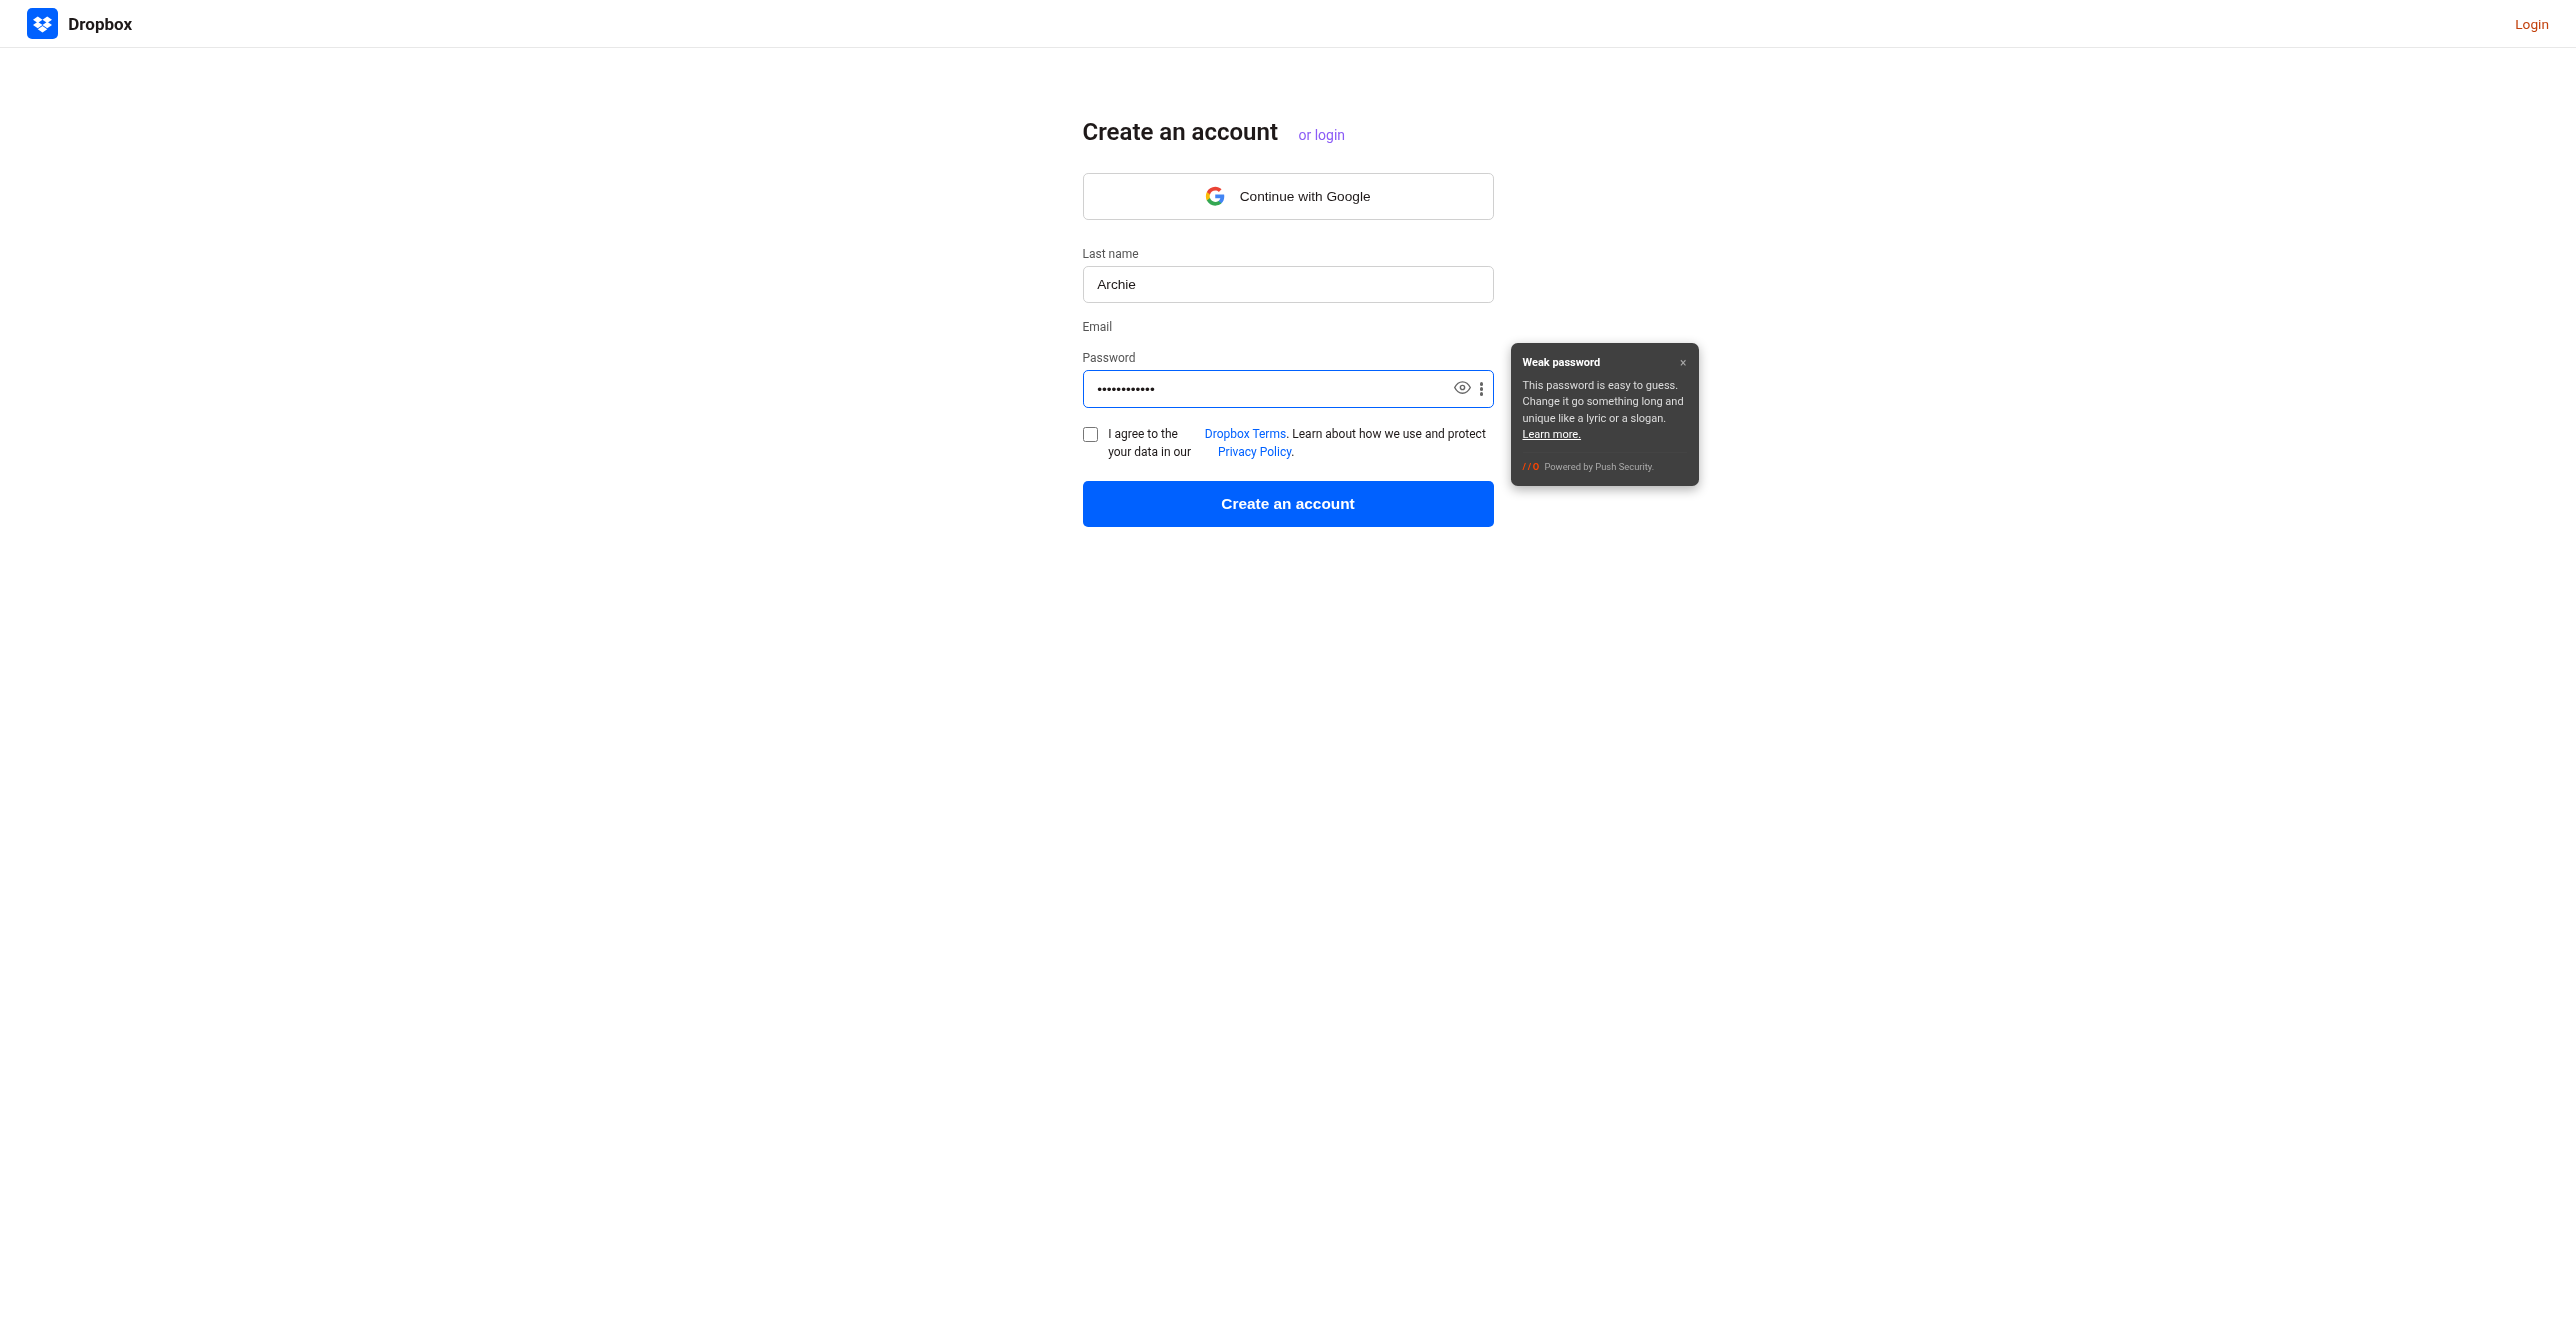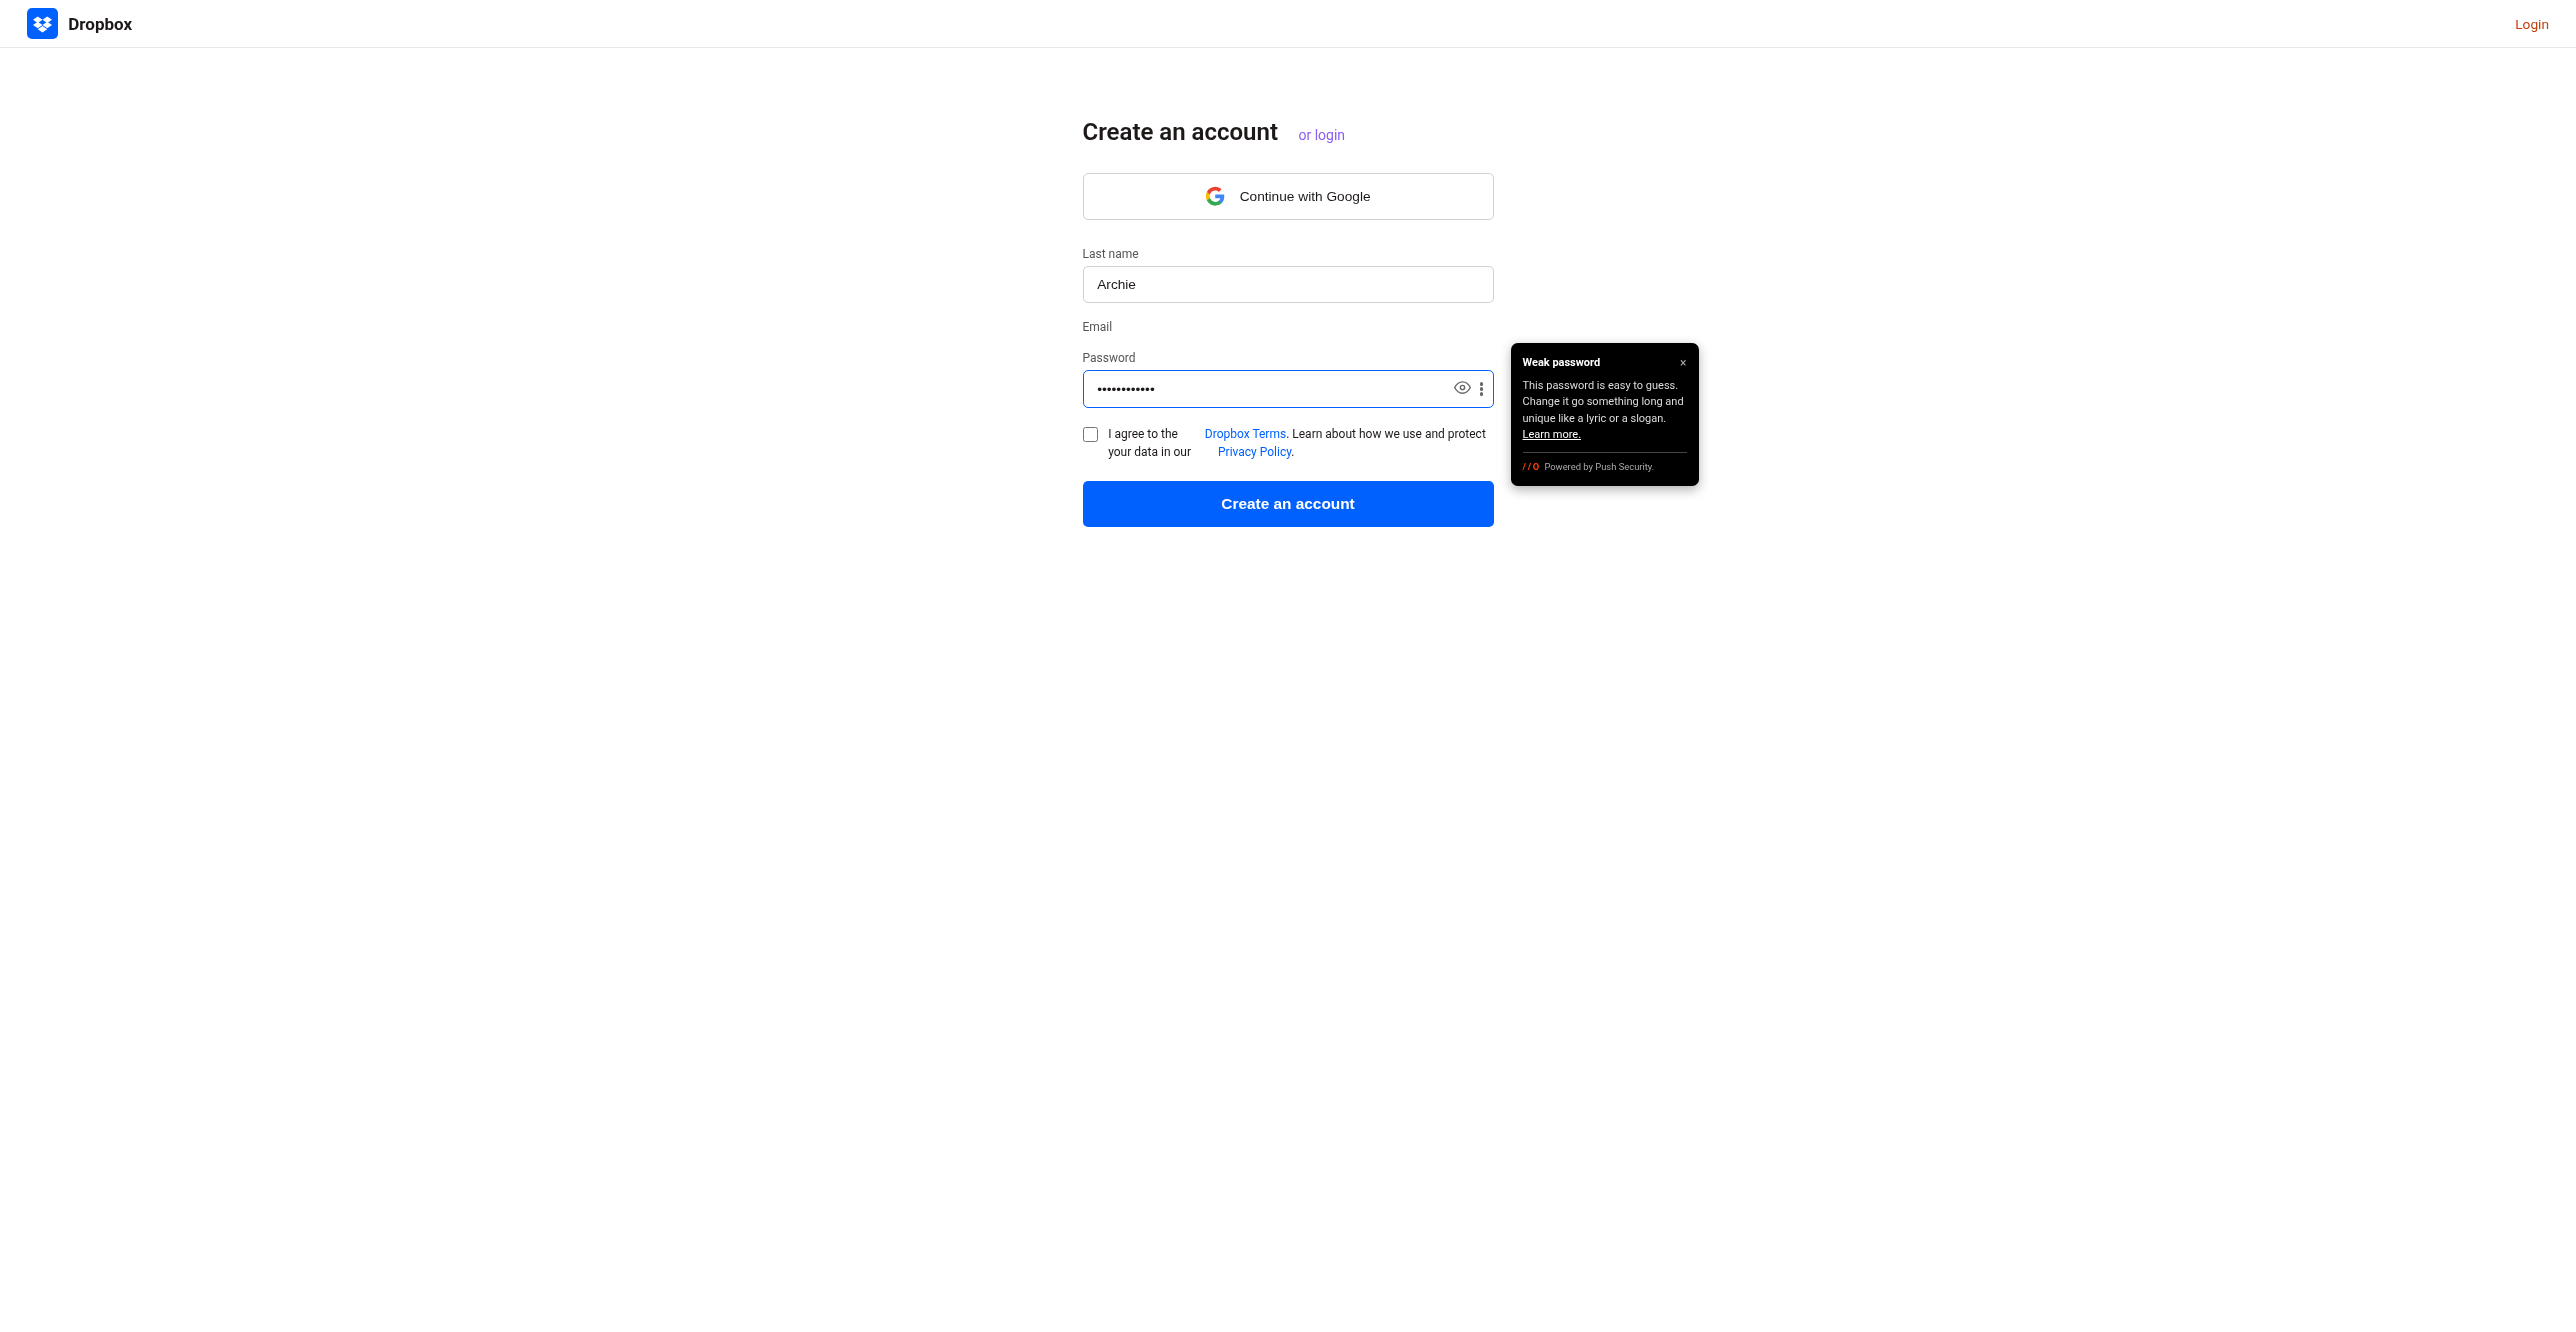--- a/index.html
+++ b/index.html
@@ -231,21 +231,21 @@
     
     .tooltip-wrapper {
       position: relative;
     }
 
     .weak-password-tooltip {
       position: absolute;
       right: -205px;
       top: -8.6px;
       width: 188px;
-      background: #000000;
+      background: #404040;
       color: #ffffff;
       border-radius: 6.8px;
       padding: 12px;
       font-size: 10.3px;
       line-height: 1.5;
       z-index: 100;
       box-shadow: 0 3.4px 10.3px rgba(0,0,0,0.3);
     }
 
     .tooltip-header {

